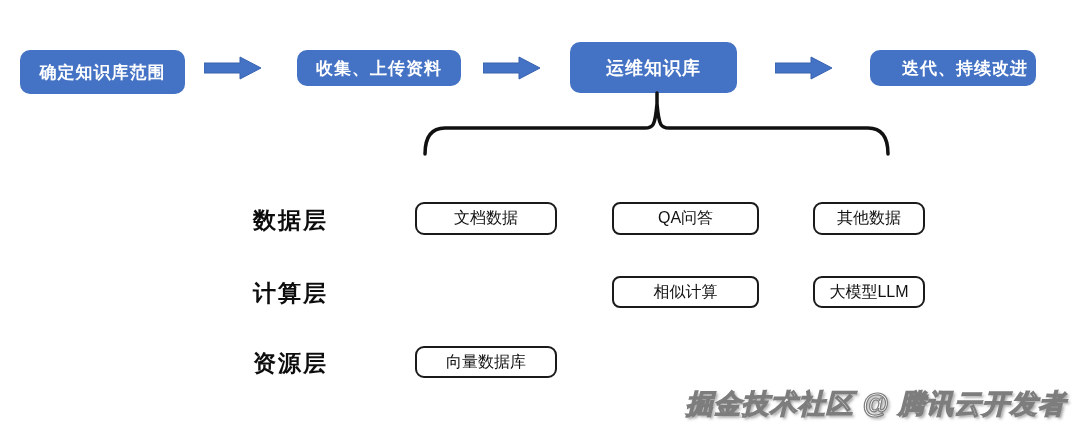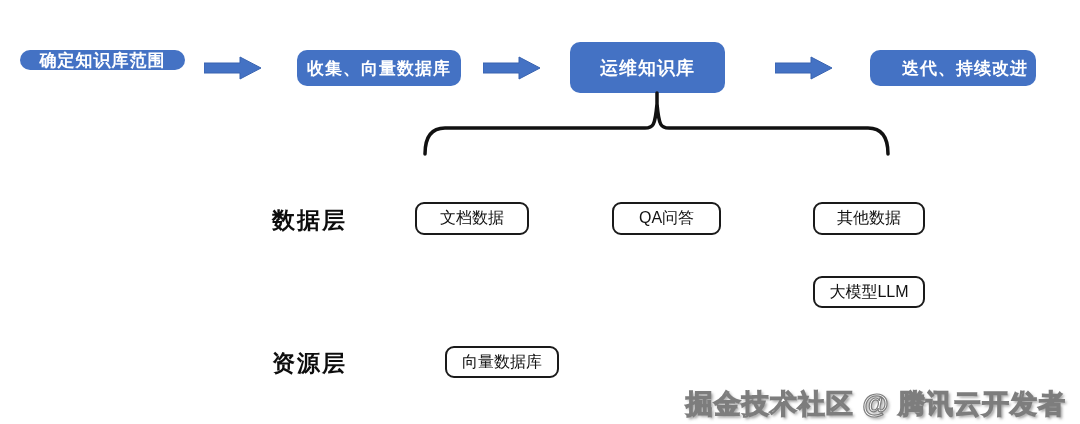--- a/index.html
+++ b/index.html
@@ -18,88 +18,88 @@
     align-items: center;
     justify-content: center;
     background: #4472C4;
     color: #ffffff;
     font-weight: bold;
     font-size: 17px;
     letter-spacing: 1px;
     border-radius: 10px;
     box-sizing: border-box;
   }
-  #fbox1 { left: 20px;  top: 50px; width: 165px; height: 20px; }
+  #fbox1 { left: 20px;  top: 50px; width: 165px; height: 44px; }
   #fbox2 { left: 297px; top: 50px; width: 164px; height: 36px; }
-  #fbox3 { left: 570px; top: 42px; width: 155px; height: 51px; font-size: 18px; }
+  #fbox3 { left: 570px; top: 42px; width: 167px; height: 51px; font-size: 18px; }
   #fbox4 { left: 870px; top: 50px; width: 166px; height: 36px; padding-left: 24px; }
   .arrow { position: absolute; width: 58px; height: 24px; }
   #arrow1 { left: 204px; top: 56px; }
   #arrow2 { left: 483px; top: 56px; }
   #arrow3 { left: 775px; top: 56px; }
   
   .brace { position: absolute; left: 415px; top: 90px; width: 485px; height: 72px; }
   
   .row-label {
     position: absolute;
     left: 253px;
     width: 90px;
     font-size: 23px;
     font-weight: bold;
     color: #0d0d0d;
     letter-spacing: 2px;
-    margin-left: 19px;
   }
   #rlabel1 { top: 205px; }
   #rlabel2 { top: 278px; }
   #rlabel3 { top: 348px; }
   .wbox {
     position: absolute;
     display: flex;
     align-items: center;
     justify-content: center;
     background: #ffffff;
     border: 2.5px solid #1a1a1a;
     border-radius: 9px;
     font-size: 16px;
     color: #111111;
     box-sizing: border-box;
   }
   .r1 { top: 202px; height: 33px; }
   .r2 { top: 276px; height: 32px; }
-  .r3 { top: 346px; height: 32px; margin-left: 30px; }
-  .c1 { left: 415px; width: 114px; }
-  .c2 { left: 612px; width: 109px; }
+  .r3 { top: 346px; height: 32px; }
+  .c1 { left: 415px; width: 142px; }
+  .c2 { left: 612px; width: 147px; border-radius: 8px; }
   .c3 { left: 813px; width: 112px; }
   
   .watermark {
     position: absolute;
     right: 14px;
     top: 386px;
     font-size: 27px;
     font-weight: bold;
     letter-spacing: 1px;
     color: #ffffff;
     -webkit-text-stroke: 1.2px #7d7d7d;
     text-shadow: 2px 2px 3px rgba(70,70,70,0.55);
     white-space: nowrap;
+    font-style: italic;
   }
 </style>
 </head>
 <body>
 
 <div class="canvas">
 
   <div class="fbox" id="fbox1">确定知识库范围</div>
 
   <svg class="arrow" id="arrow1" viewBox="0 0 58 24">
     <polygon points="0,7 36,7 36,1 57,12 36,23 36,17 0,17" fill="#4472C4" stroke="#3863b0" stroke-width="1"></polygon>
   </svg>
 
-  <div class="fbox" id="fbox2">收集、向量数据库</div>
+  <div class="fbox" id="fbox2">收集、上传资料</div>
 
   <svg class="arrow" id="arrow2" viewBox="0 0 58 24">
     <polygon points="0,7 36,7 36,1 57,12 36,23 36,17 0,17" fill="#4472C4" stroke="#3863b0" stroke-width="1"></polygon>
   </svg>
 
   <div class="fbox" id="fbox3">运维知识库</div>
 
   <svg class="arrow" id="arrow3" viewBox="0 0 58 24">
     <polygon points="0,7 36,7 36,1 57,12 36,23 36,17 0,17" fill="#4472C4" stroke="#3863b0" stroke-width="1"></polygon>
   </svg>
@@ -108,20 +108,22 @@
 
   <svg class="brace" viewBox="0 0 485 72">
     <path d="M242,3 L242,16 M10,64 Q10,38 30,38 L230,38 C238,38 240,36 242,14 C244,36 246,38 254,38 L453,38 Q473,38 473,64" fill="none" stroke="#111111" stroke-width="3.5" stroke-linecap="round" stroke-linejoin="round"></path>
   </svg>
 
   <div class="row-label" id="rlabel1">数据层</div>
   <div class="wbox r1 c1">文档数据</div>
   <div class="wbox r1 c2">QA问答</div>
   <div class="wbox r1 c3">其他数据</div>
 
+  <div class="row-label" id="rlabel2">计算层</div>
+  <div class="wbox r2 c2">相似计算</div>
   <div class="wbox r2 c3">大模型LLM</div>
 
   <div class="row-label" id="rlabel3">资源层</div>
   <div class="wbox r3 c1">向量数据库</div>
 
   <div class="watermark">掘金技术社区 @ 腾讯云开发者</div>
 
 </div>
 
 </body></html>

